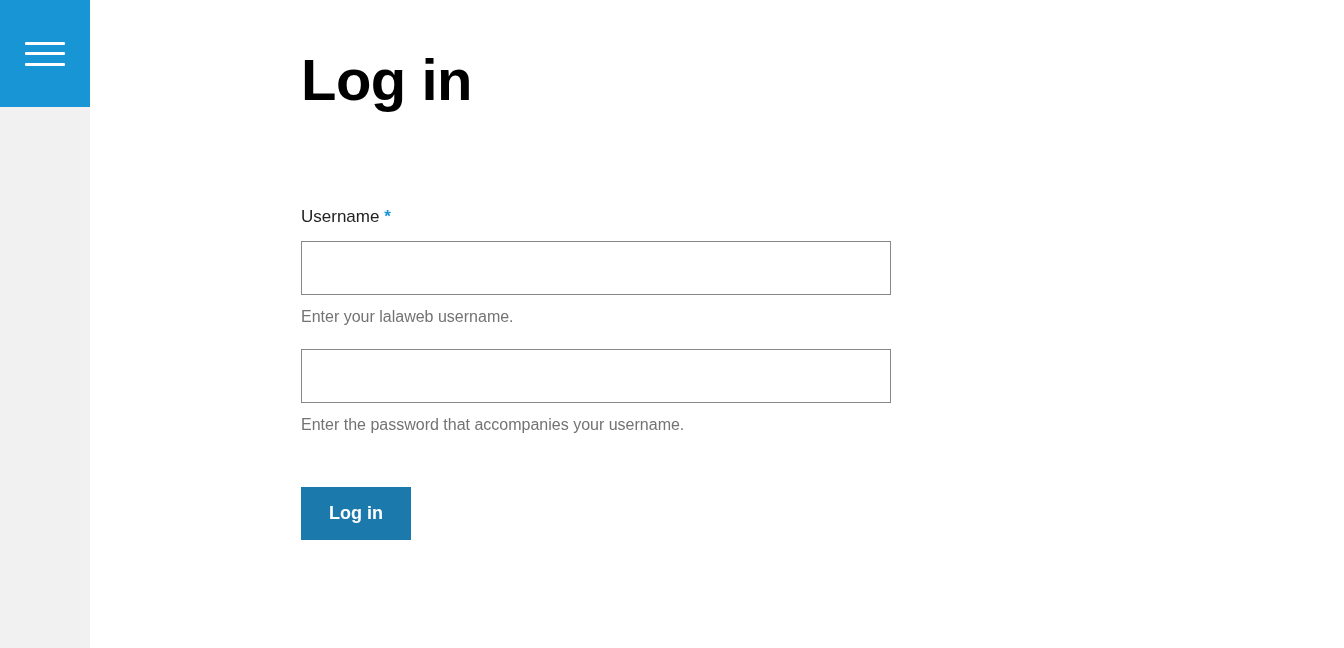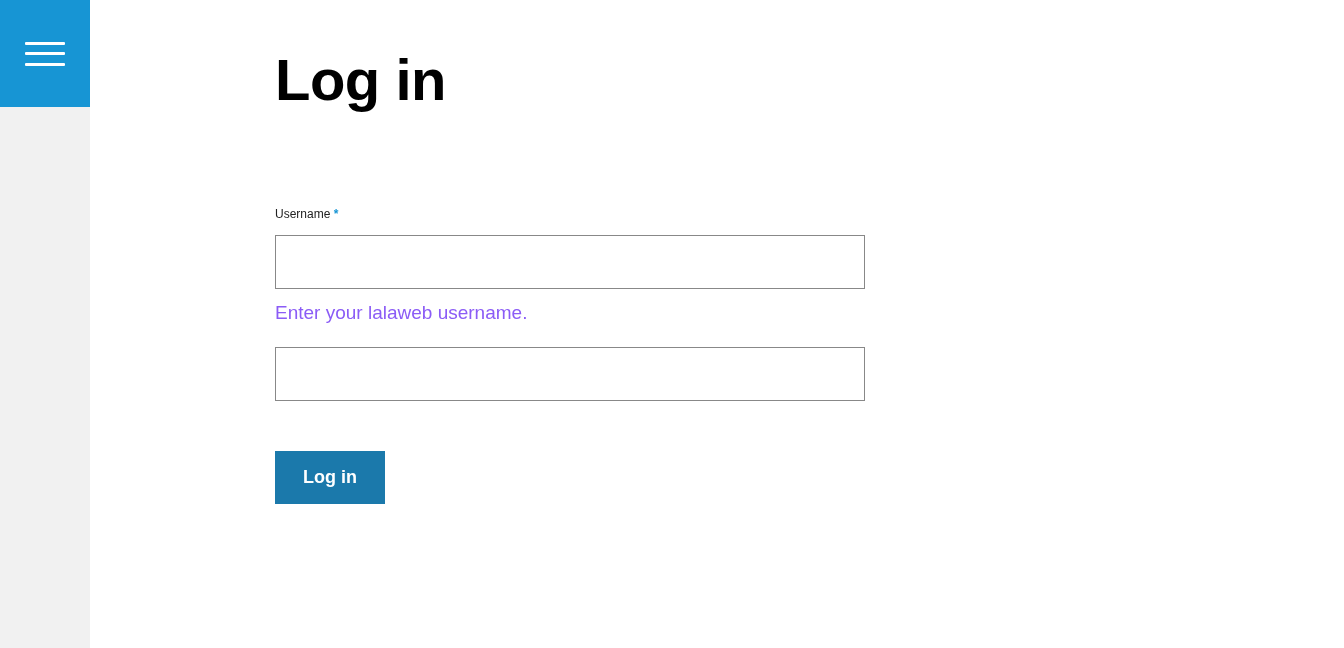--- a/index.html
+++ b/index.html
@@ -39,58 +39,58 @@
       flex-direction: column;
       justify-content: space-between;
     }
     .hamburger-line {
       height: 3px;
       width: 100%;
       background: #fff;
       border-radius: 1px;
     }
     .main-content {
-      margin-left: 64px;
+      margin-left: 90px;
       padding: 48px 0 0 211px;
       width: calc(100% - 90px);
     }
     .page-title {
       font-size: 58px;
       font-weight: 800;
       line-height: 1.1;
       color: #000;
       letter-spacing: -0.5px;
       margin-bottom: 95px;
     }
     .form-group {
       margin-bottom: 20px;
       width: 590px;
     }
     .form-label {
       display: block;
-      font-size: 12px;
+      font-size: 17px;
       color: #222;
       margin-bottom: 14px;
     }
     .required-mark {
       color: #1795d4;
       font-weight: 600;
     }
     .form-input {
       width: 100%;
       height: 54px;
       border: 1px solid #888;
       padding: 10px 14px;
       font-size: 16px;
       outline: none;
       background: #fff;
     }
     .form-help {
-      font-size: 19px;
-      color: #8b5cf6;
+      font-size: 16px;
+      color: #737373;
       margin-top: 10px;
       line-height: 1.5;
     }
     .submit-button {
       margin-top: 30px;
       background: #1b79ab;
       color: #fff;
       border: none;
       font-size: 18px;
       font-weight: 700;
@@ -118,17 +118,18 @@
     <div class="form-group">
       <label class="form-label">
         <span>Username </span><span class="required-mark">*</span>
       </label>
       <input type="text" class="form-input" value="" style="">
       <div class="form-help">Enter your lalaweb username.</div>
     </div>
 
     <div class="form-group">
       <input type="password" class="form-input" value="" style="">
+      <div class="form-help">Enter the password that accompanies your username.</div>
     </div>
 
     <button type="submit" class="submit-button">Log in</button>
   </form>
 </div>
 
 </body></html>

